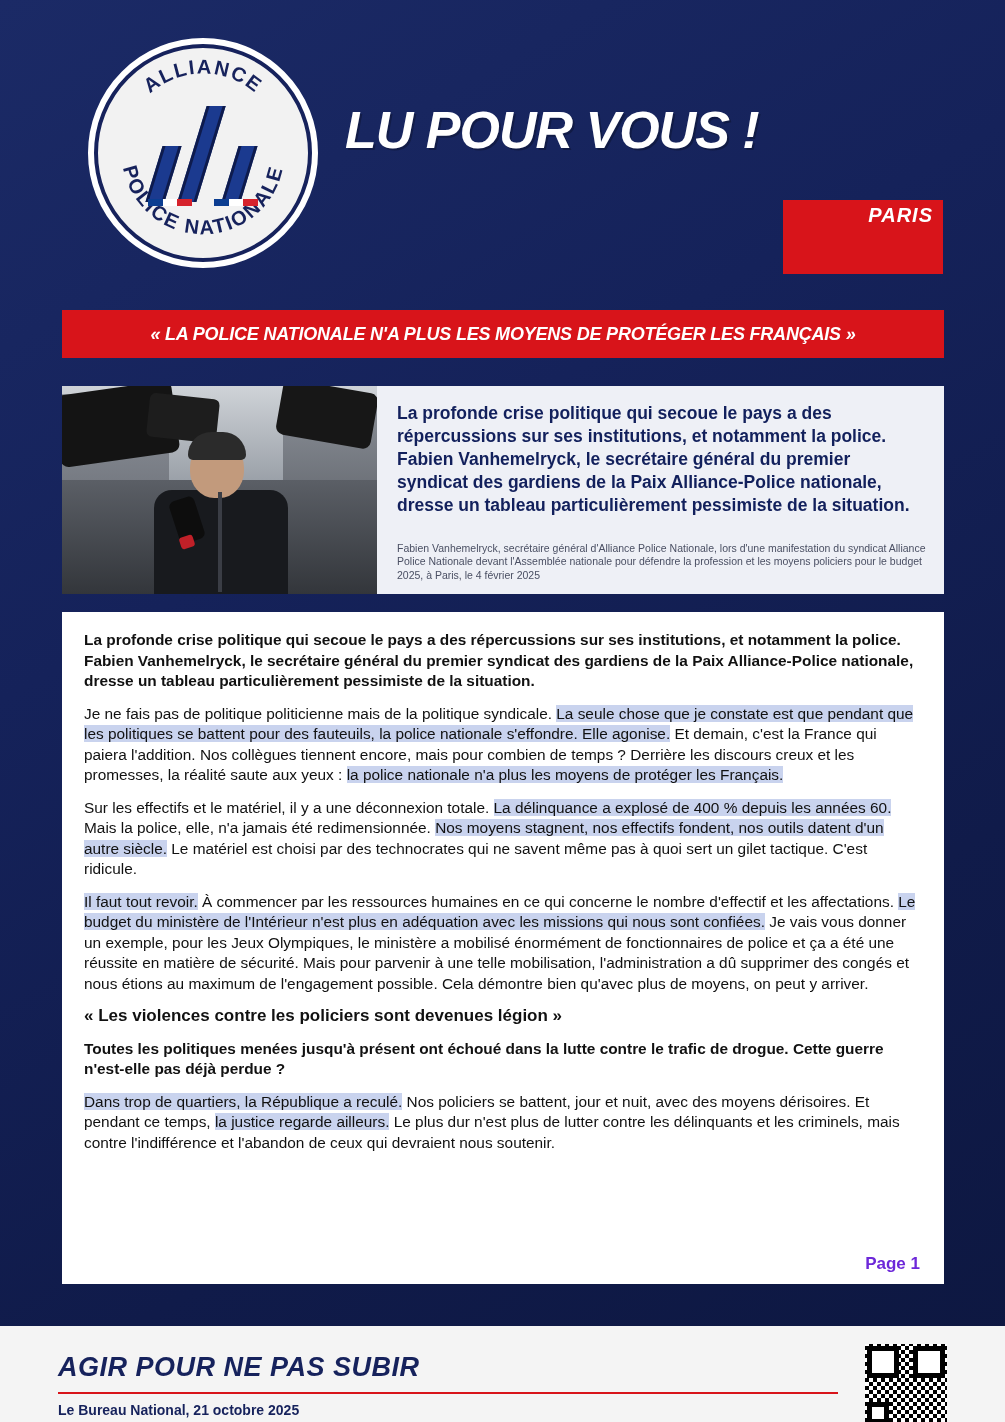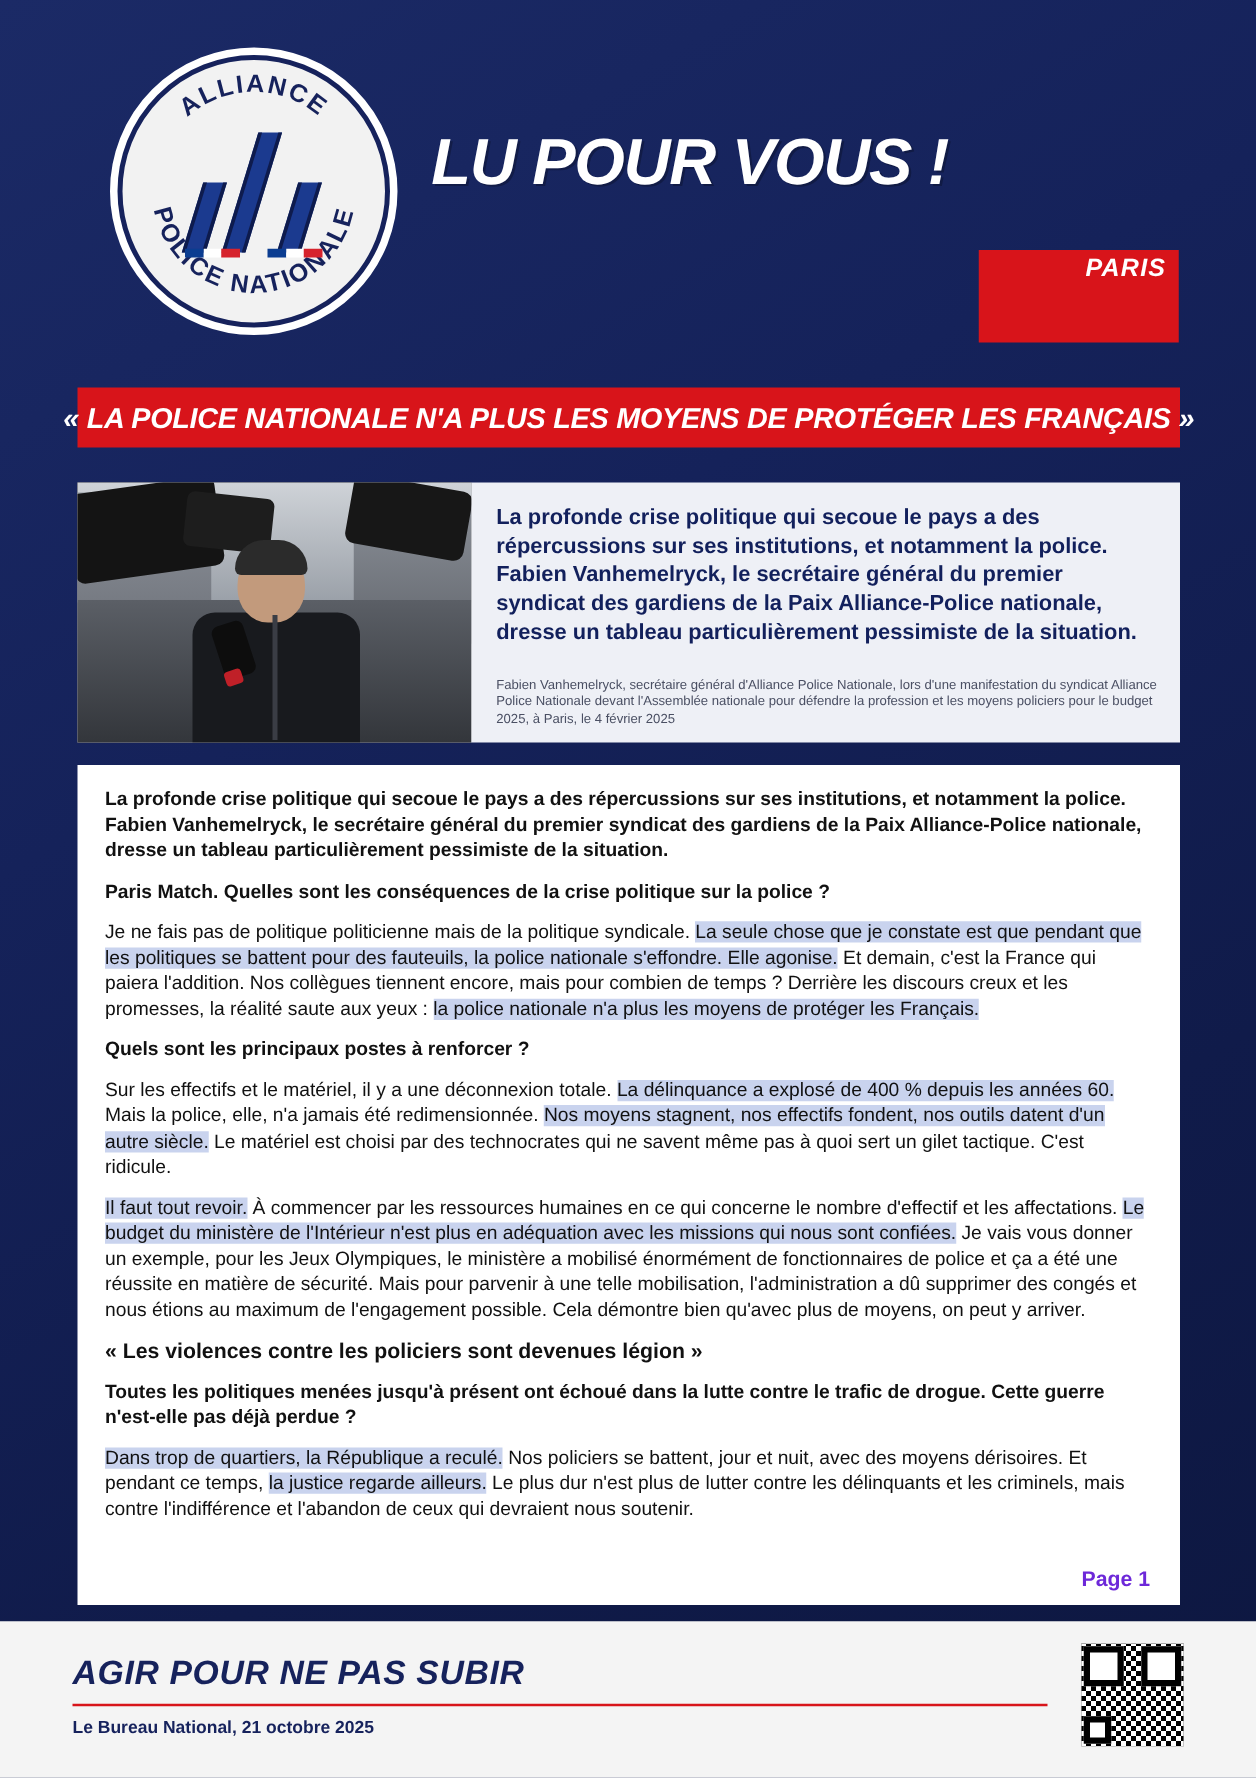--- a/index.html
+++ b/index.html
@@ -114,21 +114,21 @@
   }
 
   
   .headline {
     position: absolute;
     left: 62px; top: 310px;
     width: 882px; height: 48px;
     background: #d8141a;
     color: #ffffff;
     display: flex; align-items: center; justify-content: center;
-    font-size: 23px; font-weight: bold; font-style: italic;
+    font-size: 18px; font-weight: bold; font-style: italic;
     letter-spacing: -0.2px;
     white-space: nowrap;
   }
 
   
   .lede-wrap {
     position: absolute;
     left: 62px; top: 386px;
     width: 882px; height: 208px;
     display: flex;
@@ -209,21 +209,21 @@
     right: 24px; bottom: 10px;
     font-weight: bold;
     font-size: 17px;
     color: #6d28d9;
   }
 
   
   .footer {
     position: absolute;
     left: 0; bottom: 0;
-    width: 1005px; height: 125px;
+    width: 1005px; height: 96px;
     background: #f4f4f4;
   }
   .footer-slogan {
     position: absolute;
     left: 58px; top: 26px;
     color: #16225c;
     font-size: 27px; font-weight: bold; font-style: italic;
     letter-spacing: 0.5px;
   }
   .footer-rule {
@@ -333,27 +333,25 @@
     <div class="lede">
       <div class="lede-text">La profonde crise politique qui secoue le pays a des répercussions sur ses institutions, et notamment la police. Fabien Vanhemelryck, le secrétaire général du premier syndicat des gardiens de la Paix Alliance-Police nationale, dresse un tableau particulièrement pessimiste de la situation.</div>
       <div class="caption">Fabien Vanhemelryck, secrétaire général d'Alliance Police Nationale, lors d'une manifestation du syndicat Alliance Police Nationale devant l'Assemblée nationale pour défendre la profession et les moyens policiers pour le budget 2025, à Paris, le 4 février 2025</div>
     </div>
   </div>
 
   <div class="body">
 
     <p class="b">La profonde crise politique qui secoue le pays a des répercussions sur ses institutions, et notamment la police. Fabien Vanhemelryck, le secrétaire général du premier syndicat des gardiens de la Paix Alliance-Police nationale, dresse un tableau particulièrement pessimiste de la situation.</p>
 
-    <p class="b">Paris Match. Quelles sont les conséquences de la crise politique sur la police ?</p>
 
     <p>
       <span>Je ne fais pas de politique politicienne mais de la politique syndicale. </span><span class="hl">La seule chose que je constate est que pendant que les politiques se battent pour des fauteuils, la police nationale s'effondre. Elle agonise.</span><span> Et demain, c'est la France qui paiera l'addition. Nos collègues tiennent encore, mais pour combien de temps ? Derrière les discours creux et les promesses, la réalité saute aux yeux : </span><span class="hl">la police nationale n'a plus les moyens de protéger les Français.</span>
     </p>
 
-    <p class="b">Quels sont les principaux postes à renforcer ?</p>
 
     <p>
       <span>Sur les effectifs et le matériel, il y a une déconnexion totale. </span><span class="hl">La délinquance a explosé de 400 % depuis les années 60.</span><span> Mais la police, elle, n'a jamais été redimensionnée. </span><span class="hl">Nos moyens stagnent, nos effectifs fondent, nos outils datent d'un autre siècle.</span><span> Le matériel est choisi par des technocrates qui ne savent même pas à quoi sert un gilet tactique. C'est ridicule.</span>
     </p>
 
 
     <p>
       <span class="hl">Il faut tout revoir.</span><span> À commencer par les ressources humaines en ce qui concerne le nombre d'effectif et les affectations. </span><span class="hl">Le budget du ministère de l'Intérieur n'est plus en adéquation avec les missions qui nous sont confiées.</span><span> Je vais vous donner un exemple, pour les Jeux Olympiques, le ministère a mobilisé énormément de fonctionnaires de police et ça a été une réussite en matière de sécurité. Mais pour parvenir à une telle mobilisation, l'administration a dû supprimer des congés et nous étions au maximum de l'engagement possible. Cela démontre bien qu'avec plus de moyens, on peut y arriver.</span>
     </p>
 

